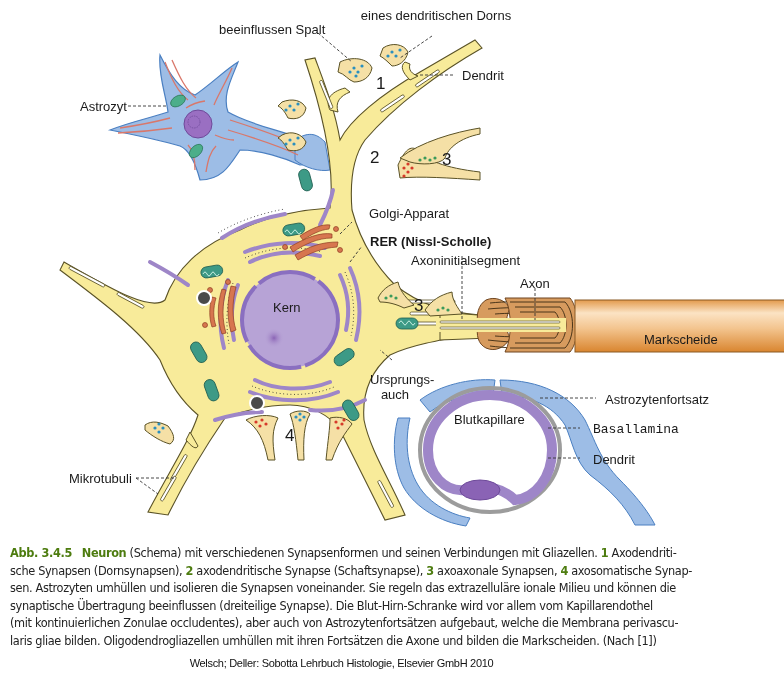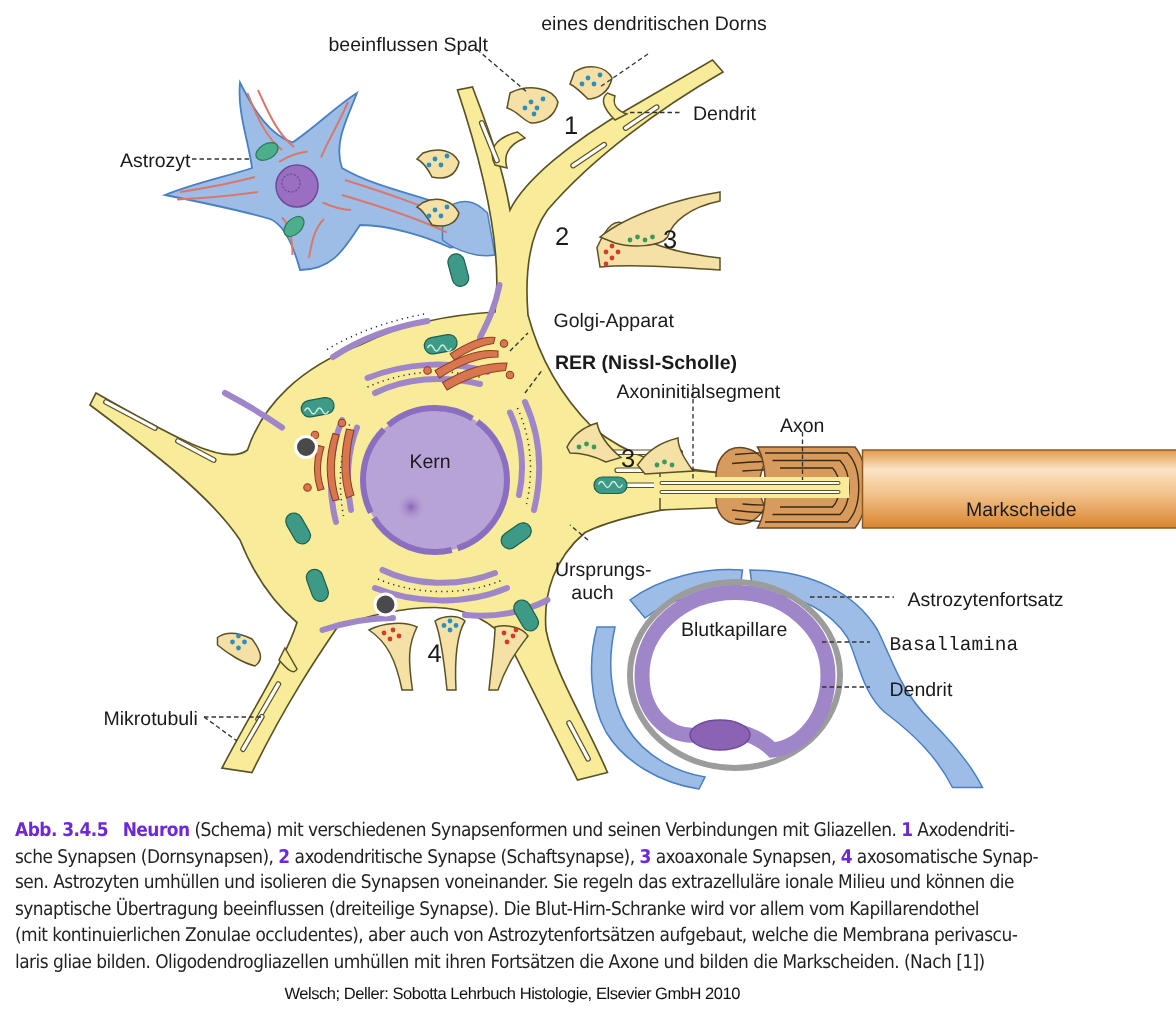--- a/index.html
+++ b/index.html
@@ -2,21 +2,21 @@
 <html><head>
 <meta charset="utf-8">
 <style>
   html, body { margin:0; padding:0; background:#ffffff; }
   body { width:784px; height:680px; position:relative; overflow:hidden; font-family:"Liberation Sans", sans-serif; }
   #figure { position:absolute; left:0; top:0; width:784px; height:530px; }
   .lbl { position:absolute; font-family:"Liberation Sans", sans-serif; font-size:13px; color:#1a1a1a; white-space:nowrap; line-height:15px; }
   .lbl.c { text-align:center; }
   .num { position:absolute; font-family:"Liberation Sans", sans-serif; font-size:17px; color:#1a1a1a; }
   #caption { position:absolute; left:10px; top:544px; width:766px; font-family:"DejaVu Sans Condensed","DejaVu Sans", sans-serif; font-size:12.6px; line-height:17.5px; color:#222; letter-spacing:-0.35px; text-align:justify; font-stretch:condensed; }
-  #caption b { font-weight:bold; color:#6d28d9; }
+  #caption b { font-weight:bold; color:#4d7c0f; }
   #caption .ln { display:block; white-space:nowrap; }
   #source { position:absolute; left:0; width:683px; top:657px; text-align:center; font-family:"Liberation Sans", sans-serif; font-size:11px; color:#111; letter-spacing:-0.3px; }
 </style>
 </head>
 <body>
 
 <div id="figure">
 <svg width="784" height="530" viewBox="0 0 784 530">
   <defs>
     <linearGradient id="myelinGrad" x1="0" y1="0" x2="0" y2="1">

